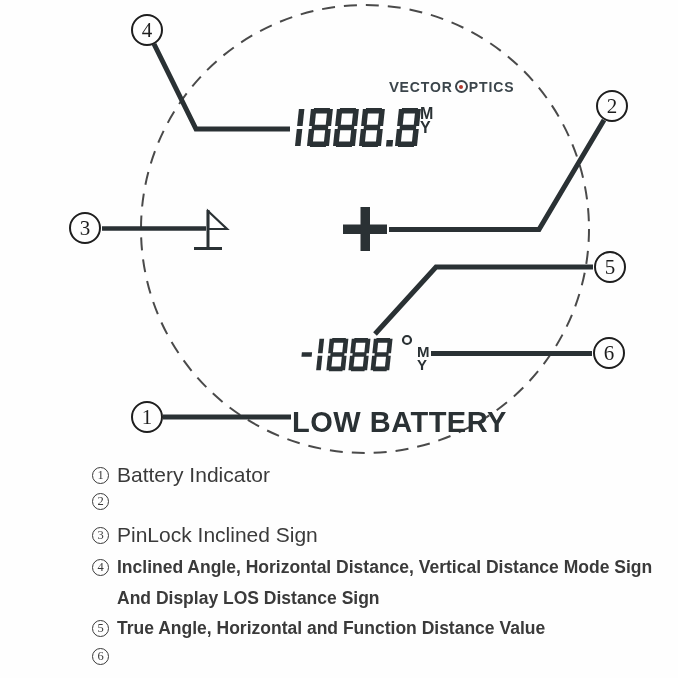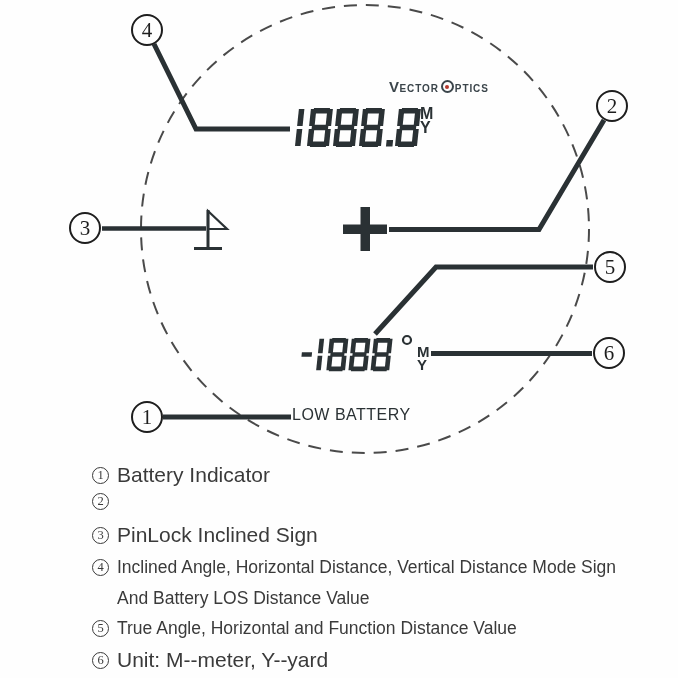--- a/index.html
+++ b/index.html
@@ -14,45 +14,45 @@
     font-family:"Liberation Sans", sans-serif;
   }
   svg.art{position:absolute;left:0;top:0;}
   .ln{stroke:var(--ink);fill:none;}
   .fl{fill:var(--ink);stroke:none;}
   .dash{stroke:#4a4a4a;fill:none;}
 
   
   .logo{position:absolute;left:389px;top:78px;color:var(--logo);font-weight:bold;white-space:nowrap;display:flex;align-items:baseline;}
   .lg-big{font-size:15px;letter-spacing:.5px;}
-  .lg-small{font-size:10px;letter-spacing:.9px;}
+  .lg-small{font-size:14px;letter-spacing:.9px;}
   .lg-o{display:inline-block;width:9px;height:9px;border:2.5px solid var(--logo);border-radius:50%;position:relative;margin:0 1px 0 2px;align-self:center;}
   .lg-dot{position:absolute;left:2.5px;top:2.5px;width:4px;height:4px;border-radius:50%;background:var(--dot);}
 
   
   .unit{position:absolute;color:var(--ink);font-weight:bold;line-height:13px;}
   .unit.u-top{left:420px;top:107px;font-size:16px;line-height:14px;}
   .unit.u-bot{left:417px;top:345px;font-size:15px;line-height:13px;}
 
   
-  .lowbatt{position:absolute;left:292px;top:406px;font-size:16px;font-weight:normal;letter-spacing:.5px;color:var(--ink);white-space:nowrap;}
+  .lowbatt{position:absolute;left:292px;top:406px;font-size:29px;font-weight:bold;letter-spacing:.5px;color:var(--ink);white-space:nowrap;}
 
   
   .co{position:absolute;width:28px;height:28px;border:2px solid #1e1e1e;border-radius:50%;
       display:flex;align-items:center;justify-content:center;
       font-family:"Liberation Serif", serif;font-size:21px;color:#1e1e1e;background:#fefefe;}
 
   
   .lrow{position:absolute;display:flex;align-items:center;gap:8px;color:var(--legend);white-space:nowrap;}
   .lc{flex:0 0 auto;width:15px;height:15px;border:1.5px solid var(--legend);border-radius:50%;
       display:flex;align-items:center;justify-content:center;
       font-family:"Liberation Serif", serif;font-size:12.5px;font-style:normal;}
   .lc i{font-style:normal;}
   .lt{font-size:21px;}
-  .lt.sm{font-size:17.5px;}
+  .lt.sm{font-size:17.5px;font-weight:bold;}
 </style>
 </head>
 <body>
 
 <div class="stage">
 
   <svg class="art" width="678" height="678" viewBox="0 0 678 678">
 
     <circle class="dash" cx="365" cy="229" r="224" stroke-width="2" stroke-dasharray="13 9"></circle>
 
@@ -193,28 +193,27 @@
       </span>
     <span class="lt">PinLock Inclined Sign</span>
   </div>
   <div class="lrow" style="left:92px;top:557px">
     <span class="lc">
         <i>4</i>
       </span>
     <span class="lt sm">Inclined Angle, Horizontal Distance, Vertical Distance Mode Sign</span>
   </div>
   <div class="lrow" style="left:117px;top:588px">
-    <span class="lt sm">And Battery LOS Distance Value</span>
+    <span class="lt sm">And Display LOS Distance Sign</span>
   </div>
   <div class="lrow" style="left:92px;top:618px">
     <span class="lc">
         <i>5</i>
       </span>
     <span class="lt sm">True Angle, Horizontal and Function Distance Value</span>
   </div>
   <div class="lrow" style="left:92px;top:648px">
     <span class="lc">
         <i>6</i>
       </span>
-    <span class="lt">Unit: M--meter, Y--yard</span>
   </div>
 
 </div>
 
 </body></html>

